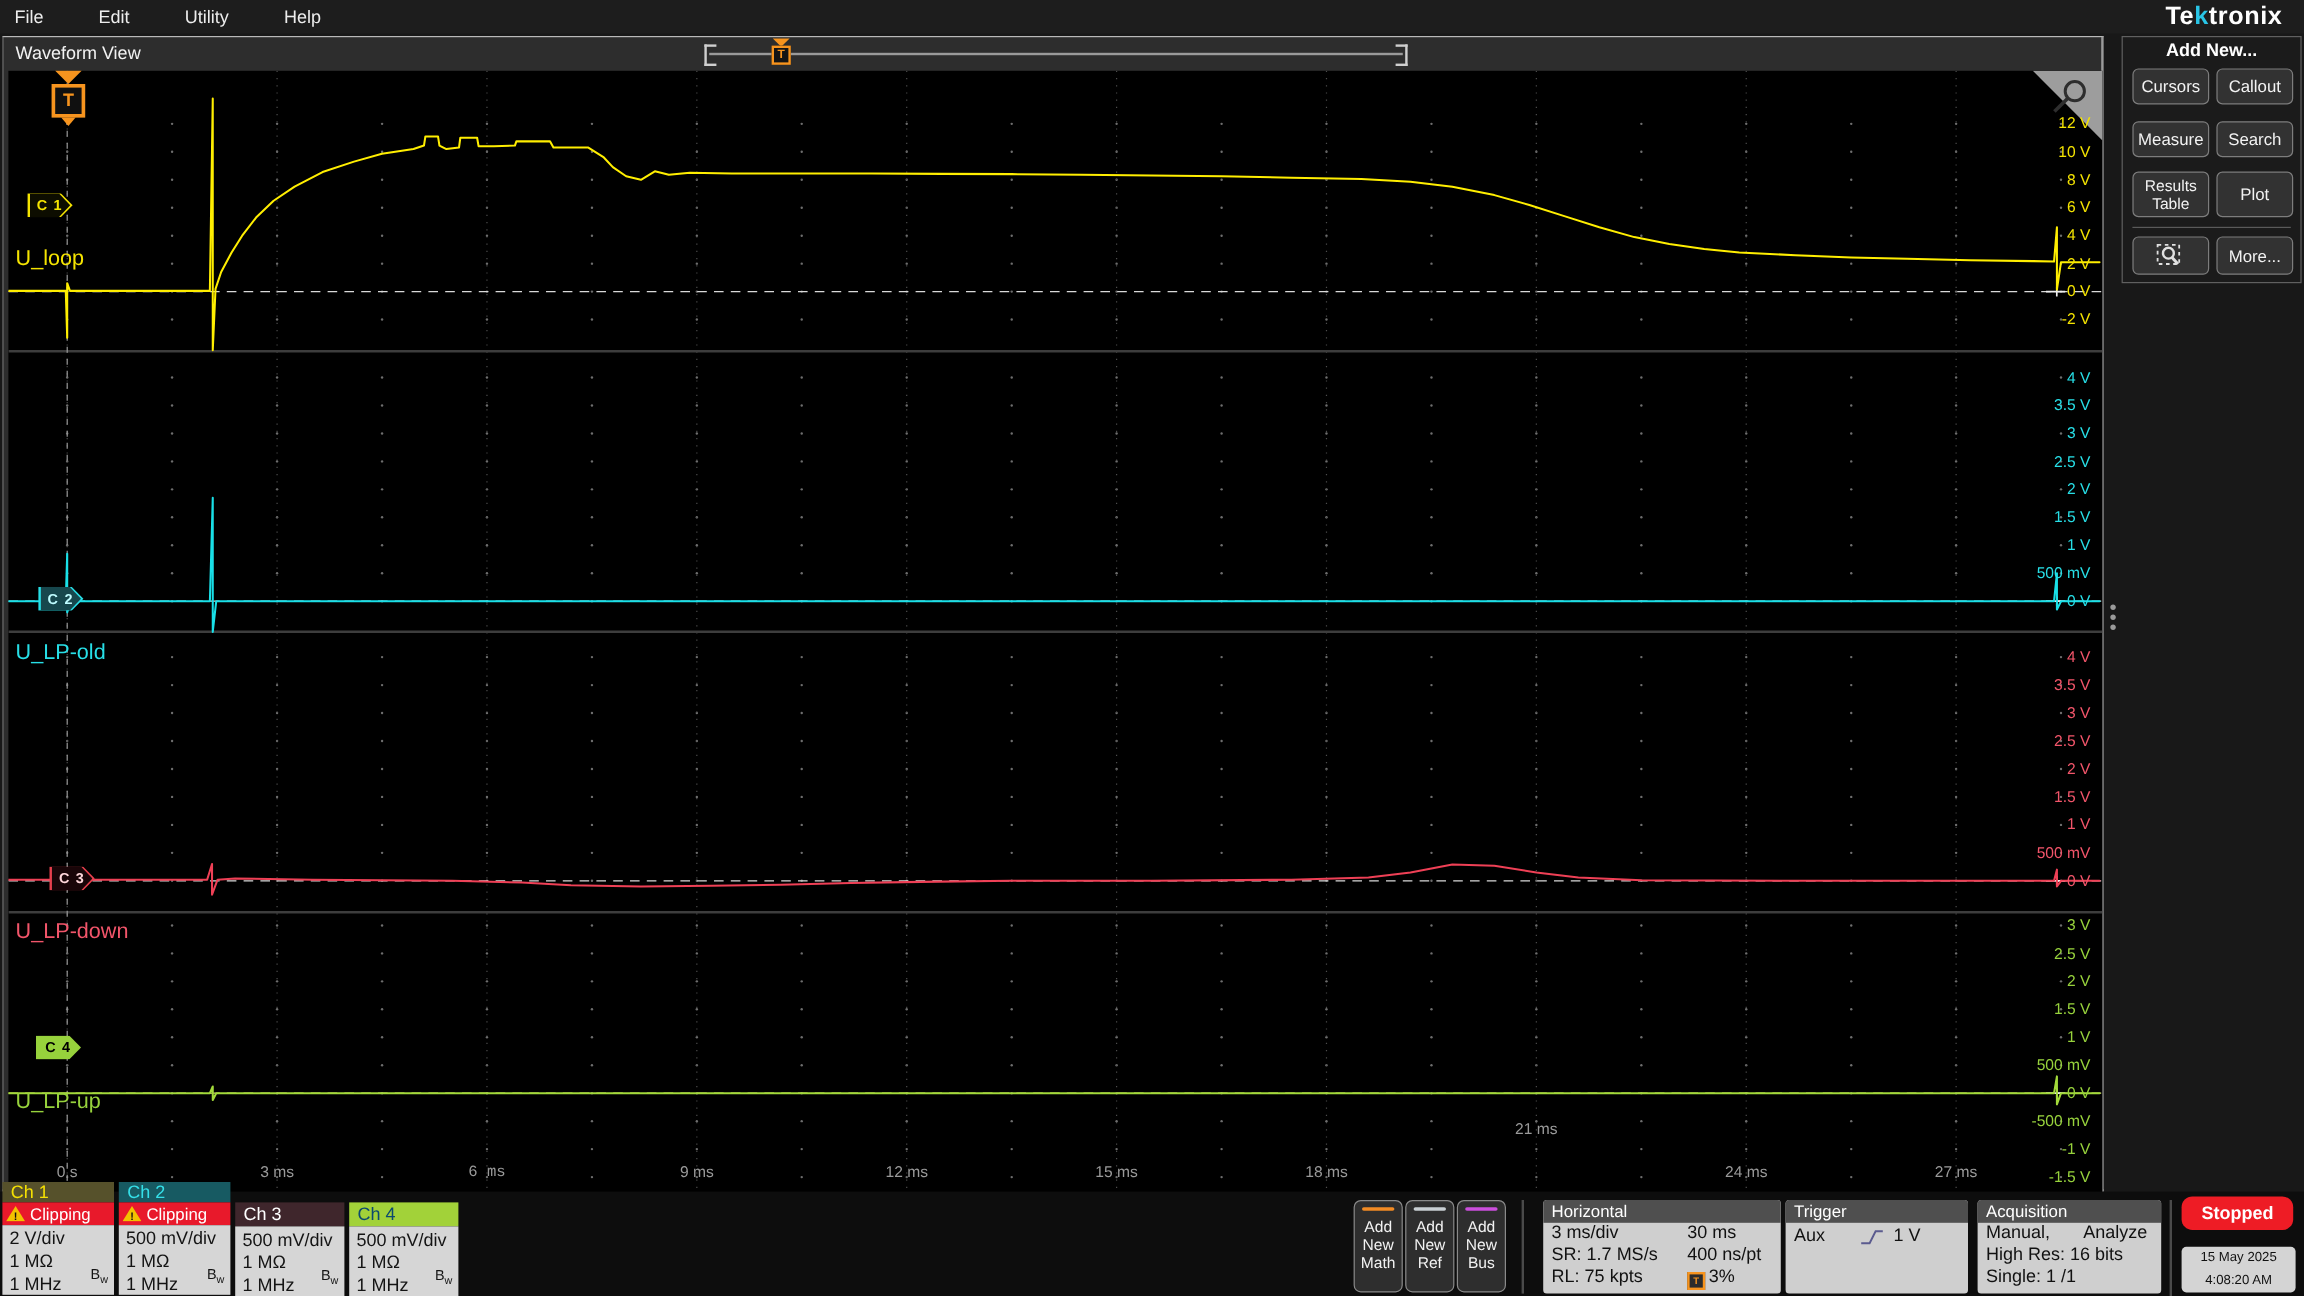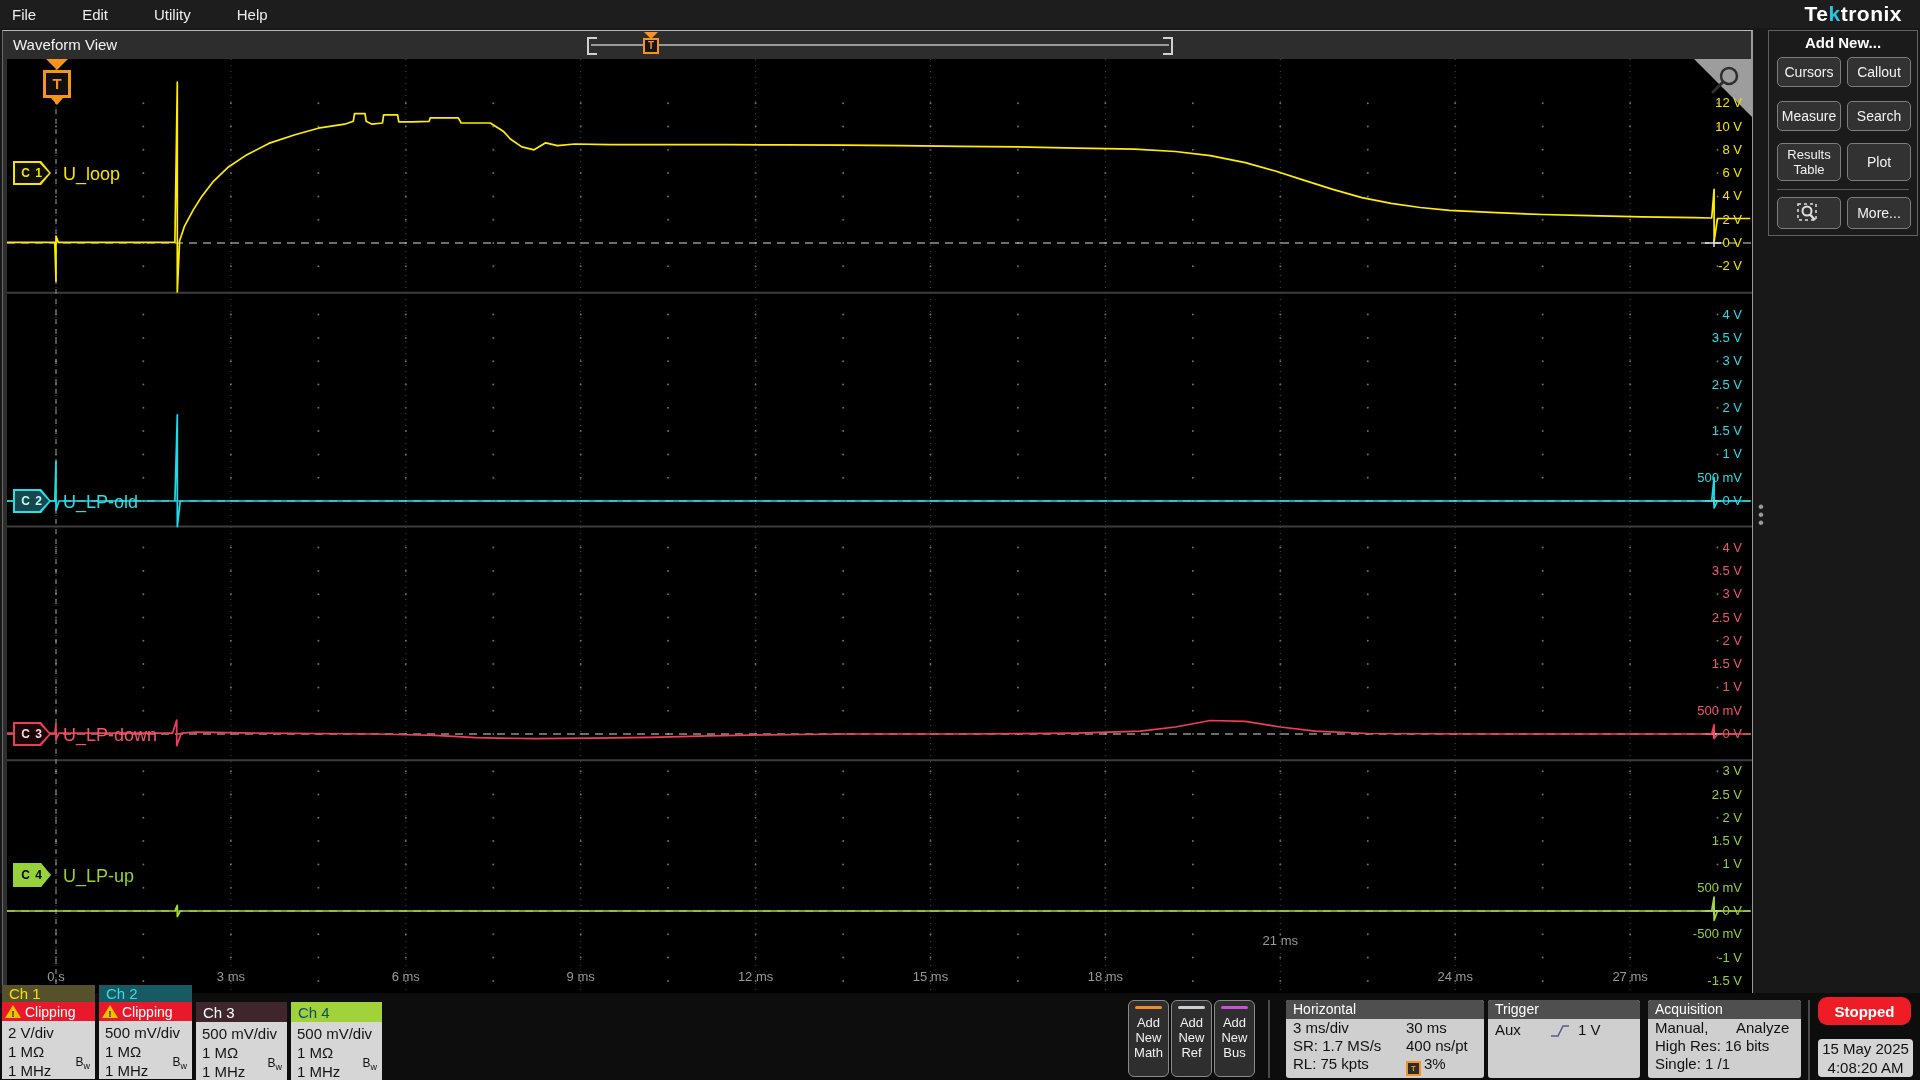--- a/index.html
+++ b/index.html
@@ -20,21 +20,21 @@
   #hscroll .line{position:absolute;left:4px;right:4px;top:8px;height:2px;background:#9a9a9a;}
   #hs-tflag{position:absolute;left:55px;top:-4px;width:18px;height:24px;}
   #hs-tflag .tri{position:absolute;left:2px;top:0;width:0;height:0;border-left:7px solid transparent;border-right:7px solid transparent;border-top:7px solid #f7941e;}
   #hs-tflag .tbox{position:absolute;left:1px;top:6px;width:12px;height:12px;background:#141414;border:2px solid #f7941e;color:#f7941e;font-size:10px;font-weight:bold;text-align:center;line-height:12px;}
   
   #plot{position:absolute;left:4px;top:28px;width:1745px;height:935px;background:#000;}
   #wave-svg{position:absolute;left:0;top:0;}
   .ytick{position:absolute;width:80px;text-align:right;font-size:13px;line-height:16px;pointer-events:none;}
   .xtick{position:absolute;width:70px;text-align:center;font-size:13px;color:#9a9a9a;pointer-events:none;}
   
-  .chtag{position:absolute;left:6px;height:24px;display:flex;align-items:flex-end;gap:12px;}
+  .chtag{position:absolute;left:6px;height:24px;display:flex;align-items:center;gap:24px;flex-direction:column;}
   .tagshape{width:38px;height:24px;clip-path:polygon(0 0,74% 0,100% 50%,74% 100%,0 100%);
     font-size:12px;font-weight:bold;display:flex;align-items:center;justify-content:center;letter-spacing:1px;box-sizing:border-box;}
   .tagin{width:34px;height:20px;clip-path:polygon(0 0,72% 0,100% 50%,72% 100%,0 100%);display:flex;align-items:center;justify-content:center;}
   .chname{font-size:18px;}
   
   #trigmark{position:absolute;left:33px;top:0;width:46px;height:46px;}
   #trigmark .tri{position:absolute;left:6px;top:0;width:0;height:0;border-left:11px solid transparent;border-right:11px solid transparent;border-top:11px solid #f7941e;}
   #trigmark .tbox{position:absolute;left:3px;top:11px;width:22px;height:22px;border:3px solid #f7941e;background:#101010;color:#f7941e;font-weight:bold;font-size:15px;text-align:center;line-height:22px;}
   #trigmark .notch{position:absolute;left:11px;top:39px;width:0;height:0;border-left:6px solid transparent;border-right:6px solid transparent;border-top:7px solid #f7941e;}
   
@@ -56,21 +56,21 @@
   .addbtn{position:absolute;top:1000px;width:41px;height:77px;background:#2e2e2e;border:1px solid #8a8a8a;border-radius:6px;color:#f2f2f2;
     font-size:13px;line-height:15px;text-align:center;box-sizing:border-box;padding-top:14px;cursor:pointer;}
   .addbtn .strip{position:absolute;left:6px;right:6px;top:5px;height:3px;border-radius:2px;}
   .vdiv{position:absolute;top:1000px;height:78px;width:2px;background:#4a4a4a;}
   .panel{position:absolute;top:1000px;height:78px;background:#cfcfcf;border-radius:3px;overflow:hidden;box-sizing:border-box;cursor:pointer;}
   .panel .phead{background:#4f4f4f;color:#fff;font-size:14px;padding:1px 0 2px 7px;}
   .panel .prow{font-size:15px;color:#111;line-height:18px;padding-left:7px;position:relative;}
   .pcol2{position:absolute;left:120px;top:0;}
   .tposicon{display:inline-block;width:11px;height:11px;border:2px solid #f7941e;background:#2c2c2c;color:#f7941e;font-size:8px;font-weight:bold;text-align:center;line-height:11px;vertical-align:-2px;margin-right:3px;}
   #stoppedbtn{position:absolute;left:1818px;top:997px;width:93px;height:28px;background:#ee1c25;border-radius:9px;color:#fff;font-weight:bold;font-size:15px;display:flex;align-items:center;justify-content:center;cursor:pointer;}
-  #datetime{position:absolute;left:1818px;top:1039px;width:95px;height:38px;background:#d4d4d4;border-radius:4px;color:#111;font-size:15px;line-height:19px;text-align:center;cursor:default;}
+  #datetime{position:absolute;left:1818px;top:1039px;width:95px;height:38px;background:#d4d4d4;border-radius:4px;color:#111;font-size:11px;line-height:19px;text-align:center;cursor:default;}
 </style>
 </head>
 <body>
 
 <div id="menubar">
   <span class="menu-item">File</span>
   <span class="menu-item">Edit</span>
   <span class="menu-item">Utility</span>
   <span class="menu-item">Help</span>
 </div>
@@ -907,21 +907,21 @@
       <div class="ytick" style="right: 10px; top: 750.8px; color: rgb(151, 210, 60);">2 V</div>
       <div class="ytick" style="right: 10px; top: 774.1px; color: rgb(151, 210, 60);">1.5 V</div>
       <div class="ytick" style="right: 10px; top: 797.4px; color: rgb(151, 210, 60);">1 V</div>
       <div class="ytick" style="right: 10px; top: 820.7px; color: rgb(151, 210, 60);">500 mV</div>
       <div class="ytick" style="right: 10px; top: 844px; color: rgb(151, 210, 60);">0 V</div>
       <div class="ytick" style="right: 10px; top: 867.3px; color: rgb(151, 210, 60);">-500 mV</div>
       <div class="ytick" style="right: 10px; top: 890.6px; color: rgb(151, 210, 60);">-1 V</div>
       <div class="ytick" style="right: 10px; top: 913.9px; color: rgb(151, 210, 60);">-1.5 V</div>
       <div class="xtick" style="left: 14px; top: 910px;">0 s</div>
       <div class="xtick" style="left: 188.9px; top: 910px;">3 ms</div>
-      <div class="xtick" style="left: 363.8px; top: 910px;">6 ms</div>
+      <div class="xtick" style="left: 363.8px; top: 910px; font-family: Liberation Mono, monospace;">6 ms</div>
       <div class="xtick" style="left: 538.7px; top: 910px;">9 ms</div>
       <div class="xtick" style="left: 713.6px; top: 910px;">12 ms</div>
       <div class="xtick" style="left: 888.5px; top: 910px;">15 ms</div>
       <div class="xtick" style="left: 1063.4px; top: 910px;">18 ms</div>
       <div class="xtick" style="left: 1238.3px; top: 874px;">21 ms</div>
       <div class="xtick" style="left: 1413.2px; top: 910px;">24 ms</div>
       <div class="xtick" style="left: 1588.1px; top: 910px;">27 ms</div>
     </div>
 </div>
 

